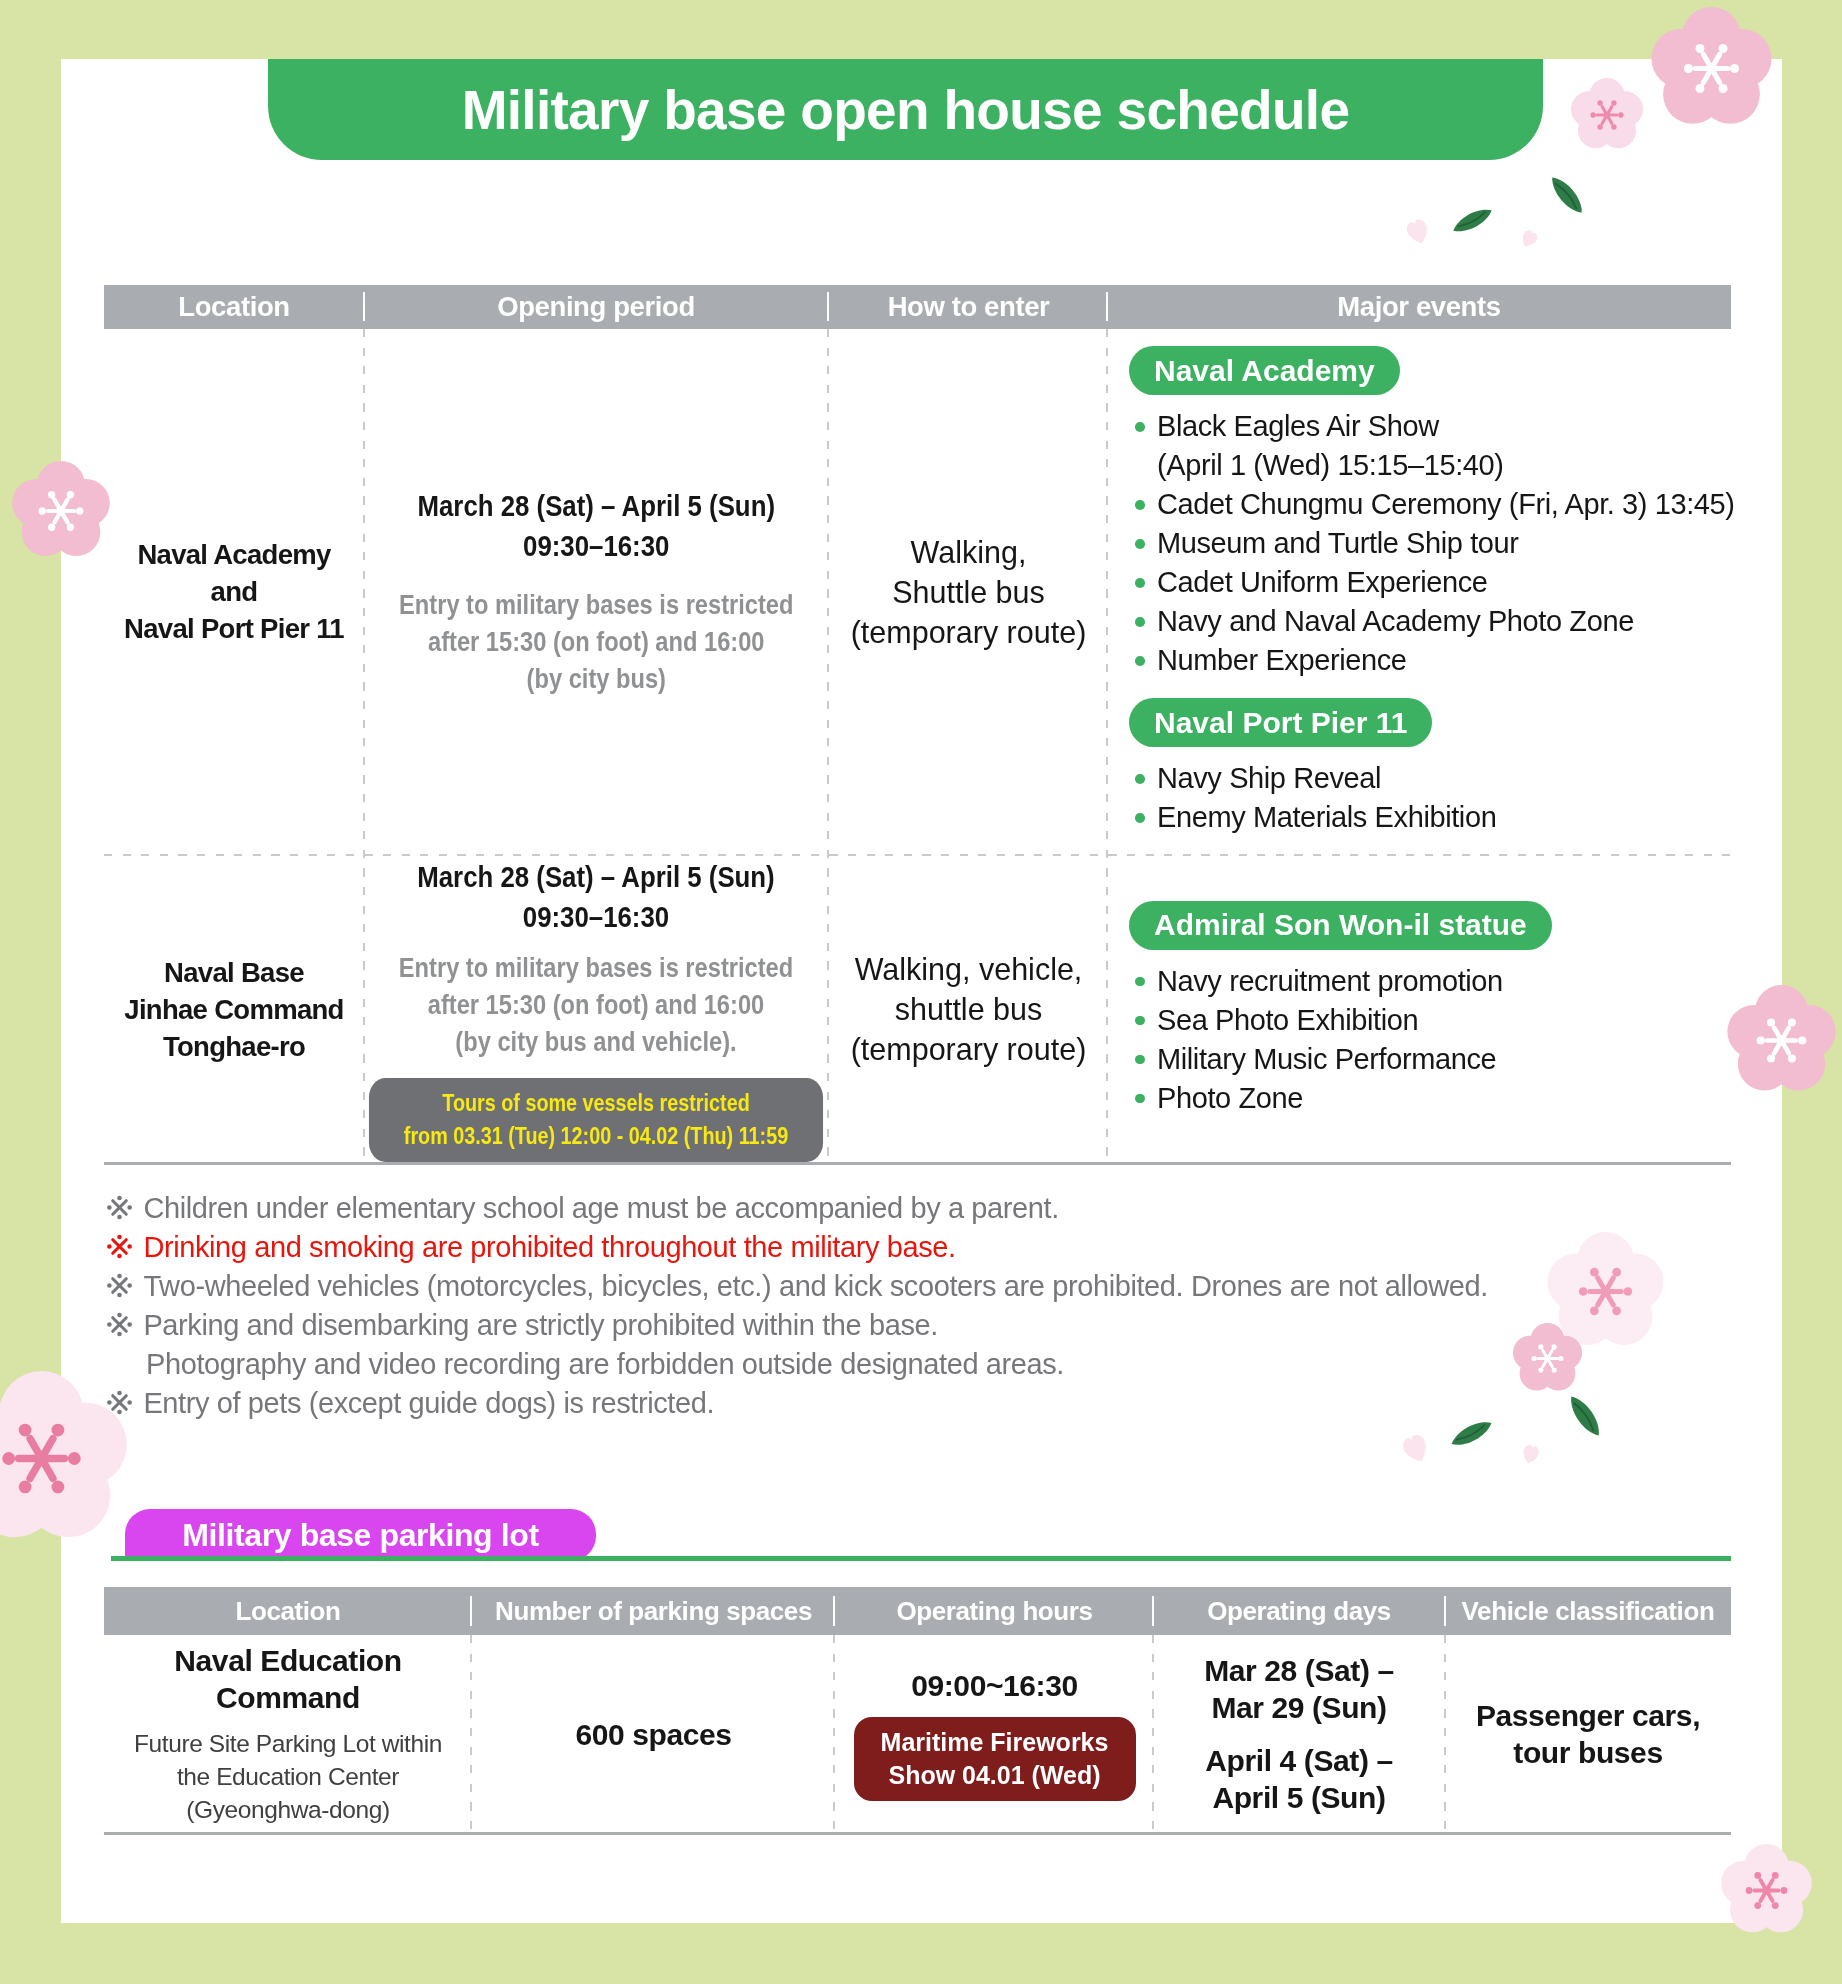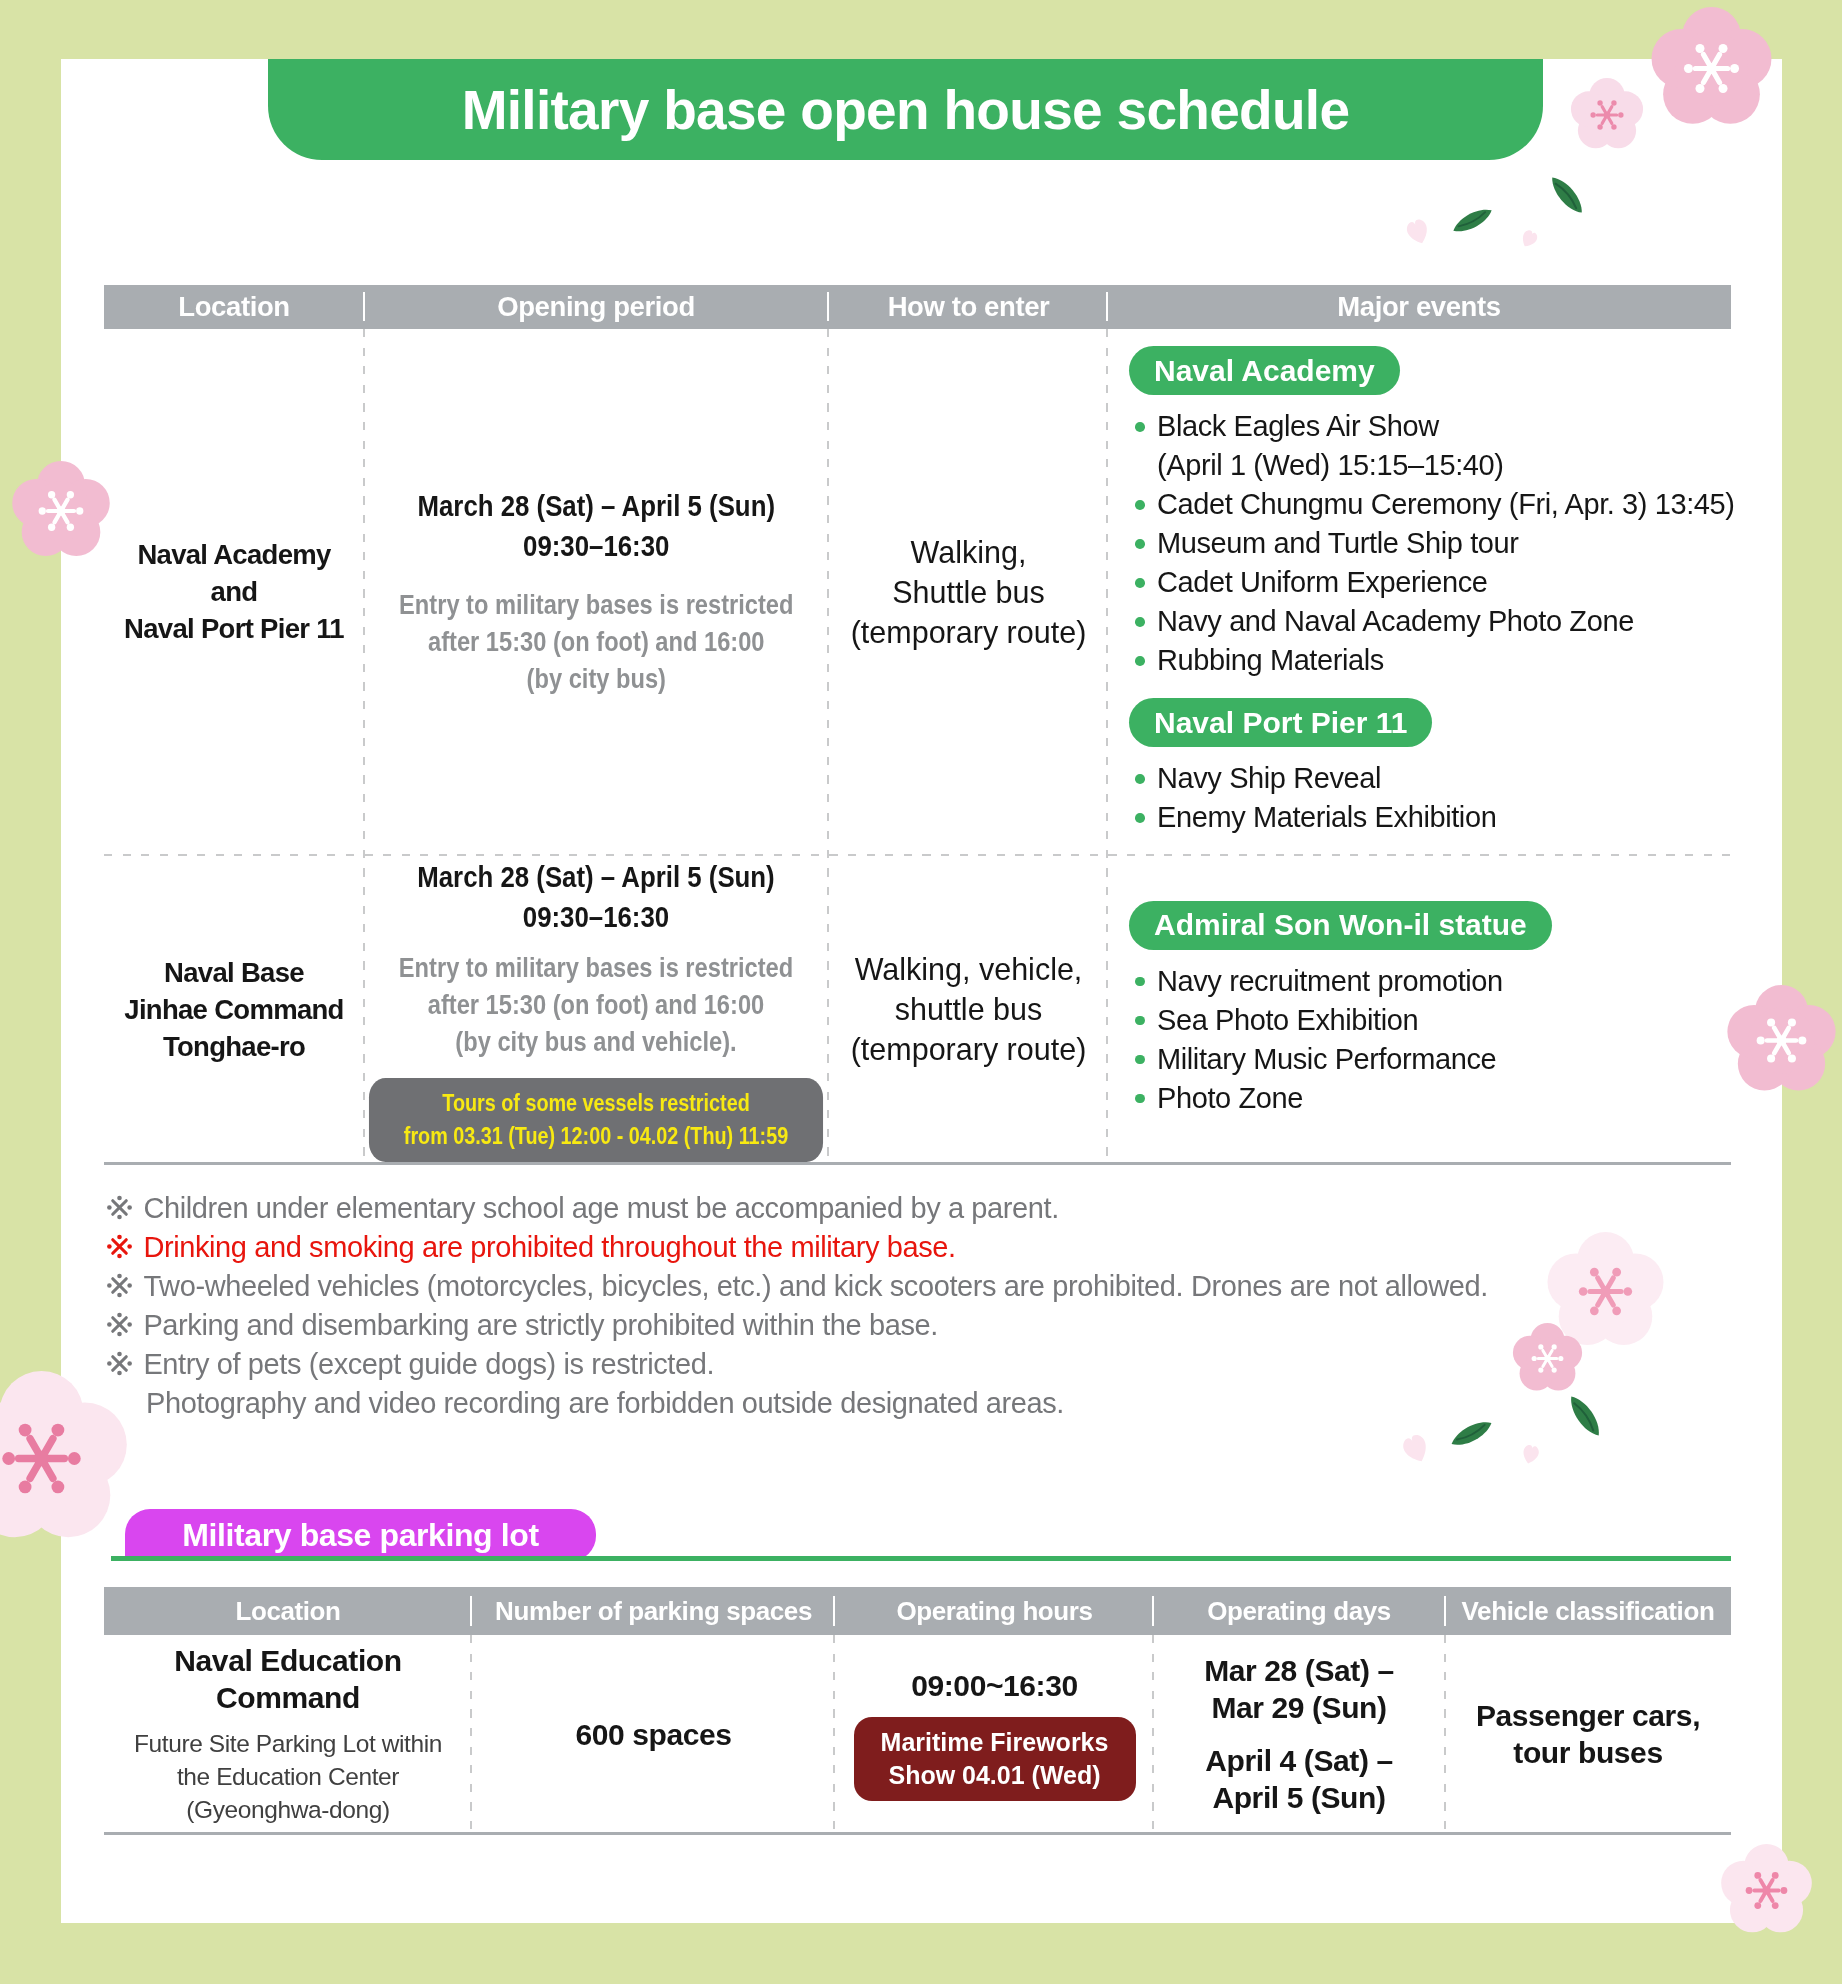--- a/index.html
+++ b/index.html
@@ -217,21 +217,21 @@
       <div class="enter">(temporary route)</div>
     </div>
     <div class="cell ev-cell" style="left:1003px;top:44px;width:624px;height:525px">
       <div class="badge">Naval Academy</div>
       <div class="ev">Black Eagles Air Show</div>
       <div class="ev nob">(April 1 (Wed) 15:15–15:40)</div>
       <div class="ev">Cadet Chungmu Ceremony (Fri, Apr. 3) 13:45)</div>
       <div class="ev">Museum and Turtle Ship tour</div>
       <div class="ev">Cadet Uniform Experience</div>
       <div class="ev">Navy and Naval Academy Photo Zone</div>
-      <div class="ev">Rubbing Materials</div>
+      <div class="ev">Number Experience</div>
       <div class="badge badge2">Naval Port Pier 11</div>
       <div class="ev">Navy Ship Reveal</div>
       <div class="ev">Enemy Materials Exhibition</div>
     </div>
 
     <div class="cell" style="left:0;top:571px;width:260px;height:306px">
       <div class="loc">Naval Base</div>
       <div class="loc">Jinhae Command</div>
       <div class="loc">Tonghae-ro</div>
     </div>
@@ -316,36 +316,36 @@
             <line x1="10" y1="-10" x2="-10" y2="10"></line>
           </g>
           <g fill="currentColor">
             <circle cx="0" cy="-14" r="3.4"></circle>
             <circle cx="0" cy="14" r="3.4"></circle>
             <circle cx="-15" cy="0" r="3.4"></circle>
             <circle cx="15" cy="0" r="3.4"></circle>
           </g>
         </svg><span>Parking and disembarking are strictly prohibited within the base.</span>
     </div>
+    <div class="note indent">
+      <span>Photography and video recording are forbidden outside designated areas.</span>
+    </div>
     <div class="note">
       <svg class="refmark" viewBox="-20 -20 40 40">
           <g stroke="currentColor" stroke-width="4.6" stroke-linecap="round">
             <line x1="-10" y1="-10" x2="10" y2="10"></line>
             <line x1="10" y1="-10" x2="-10" y2="10"></line>
           </g>
           <g fill="currentColor">
             <circle cx="0" cy="-14" r="3.4"></circle>
             <circle cx="0" cy="14" r="3.4"></circle>
             <circle cx="-15" cy="0" r="3.4"></circle>
             <circle cx="15" cy="0" r="3.4"></circle>
           </g>
         </svg><span>Entry of pets (except guide dogs) is restricted.</span>
-    </div>
-    <div class="note indent">
-      <span>Photography and video recording are forbidden outside designated areas.</span>
     </div>
   </div>
 
   <div class="ptab">
     <span>Military base parking lot</span>
   </div>
   <div class="pline"></div>
 
   <div class="tbl t2">
     <div class="hdr">

